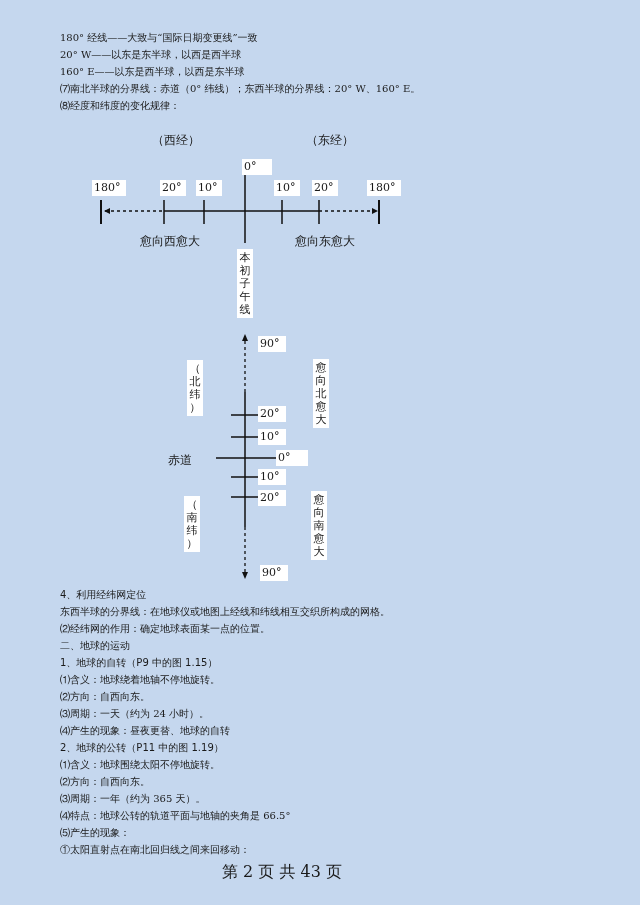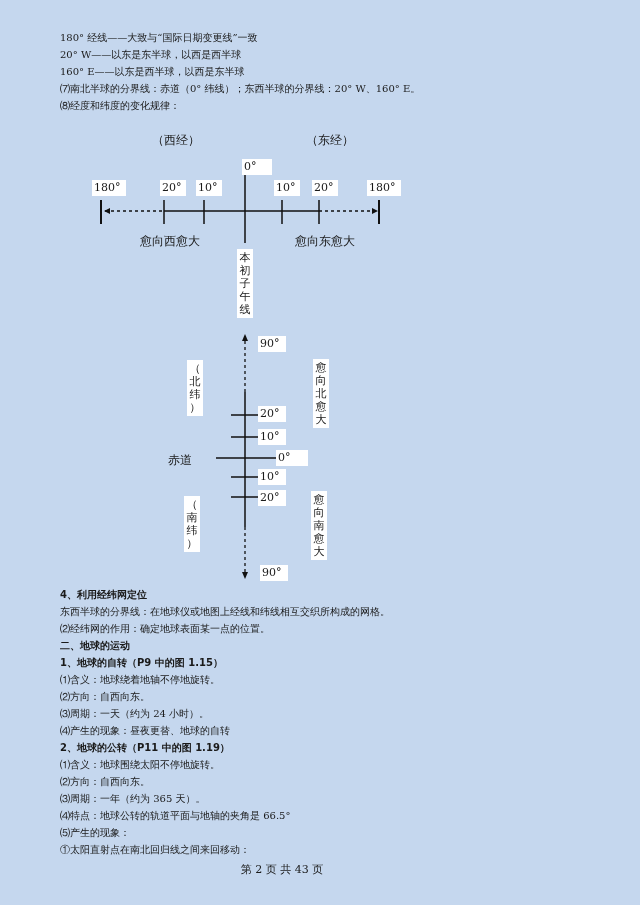--- a/index.html
+++ b/index.html
@@ -1,26 +1,26 @@
 <!DOCTYPE html>
 <html><head>
 <meta charset="utf-8">
 <style>
   html, body { margin:0; padding:0; }
   body {
     width:640px; height:905px; background:#c5d7ee; position:relative; overflow:hidden;
     font-family: "DejaVu Serif", "Liberation Serif", serif; color:#1a1a1a;
   }
   .line { position:absolute; left:60px; font-size:10px; line-height:16px; white-space:nowrap; }
-  .bold { font-weight:bold; font-family:"DejaVu Sans", "Liberation Sans", sans-serif; }
+  .bold { font-weight:normal; font-family:"DejaVu Sans", "Liberation Sans", sans-serif; }
   .diagram { position:absolute; left:0; top:0; width:640px; height:905px; }
   .lbl { position:absolute; font-size:12px; white-space:nowrap; }
   .box { position:absolute; background:#ffffff; font-size:11px; padding:1px 2px; line-height:14px; }
   .vbox { position:absolute; background:#ffffff; font-size:11px; line-height:13px; width:14px; text-align:center; padding:2px 1px; }
-  .footer { position:absolute; top:862px; left:0; width:564px; text-align:center; font-size:11px; }
+  .footer { position:absolute; top:862px; left:0; width:564px; text-align:center; font-size:16px; }
 </style>
 </head>
 <body>
 
 <div class="line" style="top:30px">180° 经线——大致与“国际日期变更线”一致</div>
 <div class="line" style="top:47px">20° W——以东是东半球，以西是西半球</div>
 <div class="line" style="top:64px">160° E——以东是西半球，以西是东半球</div>
 <div class="line" style="top:81px">⑺南北半球的分界线：赤道（0° 纬线）；东西半球的分界线：20° W、160° E。</div>
 <div class="line" style="top:98px">⑻经度和纬度的变化规律：</div>
 

